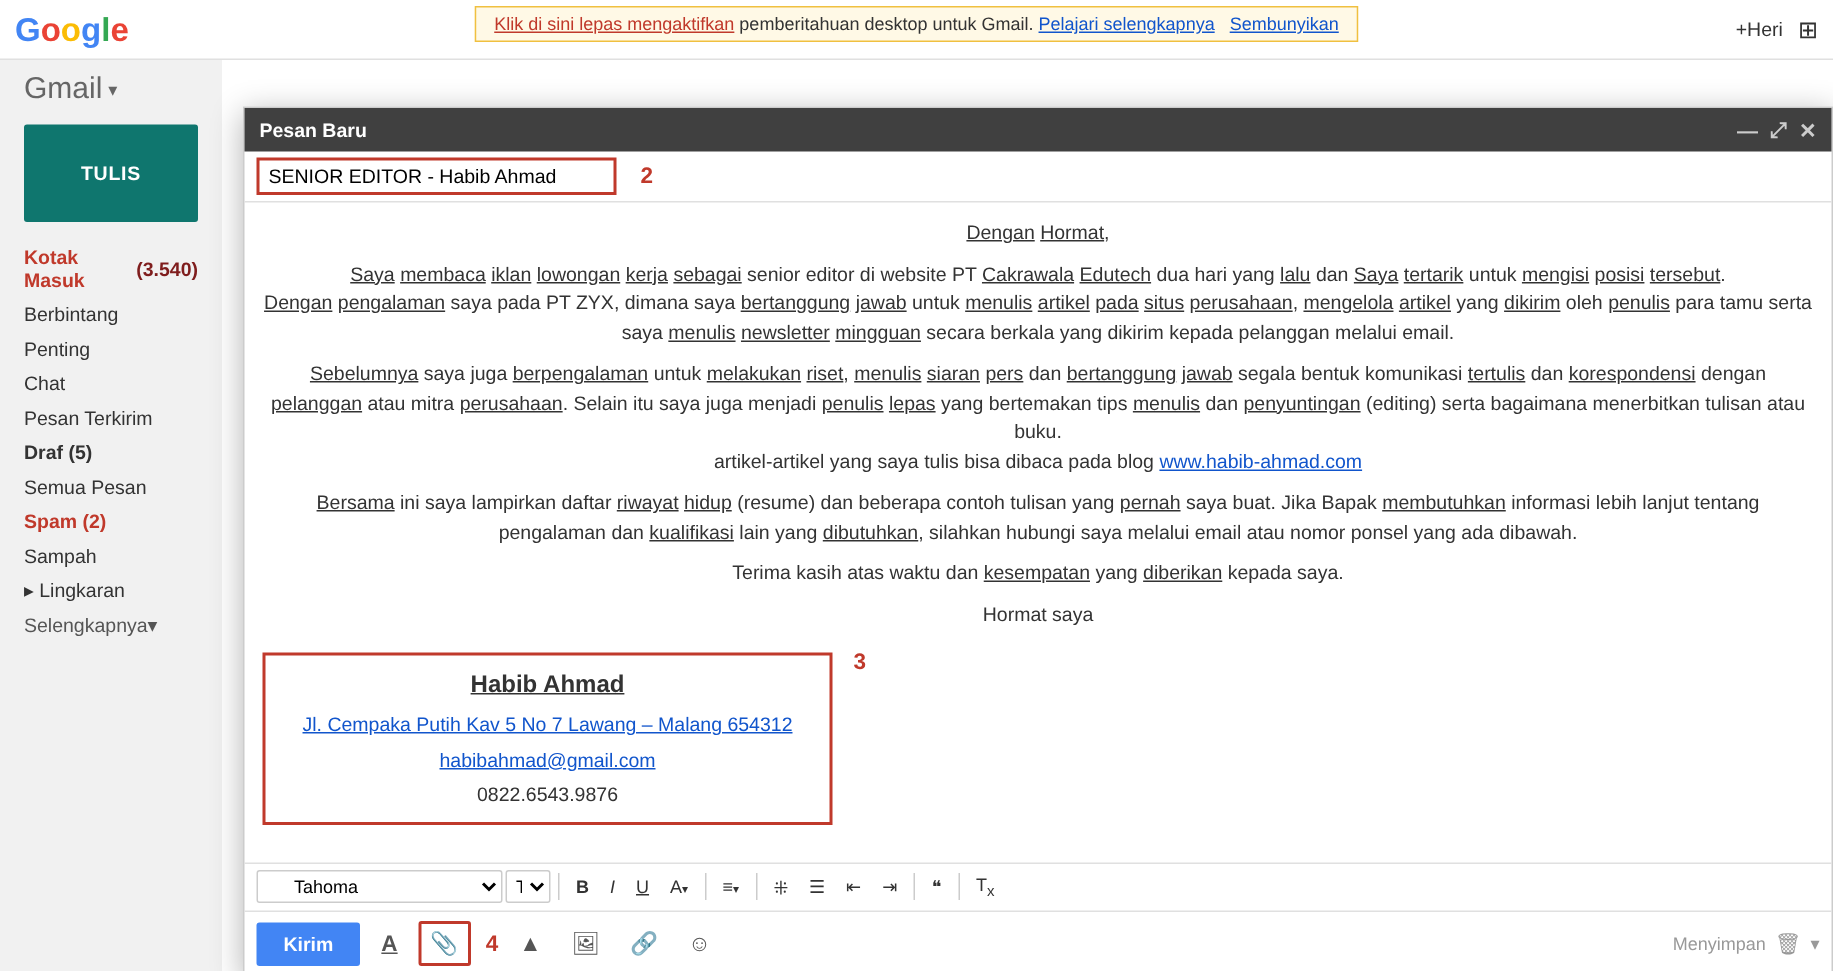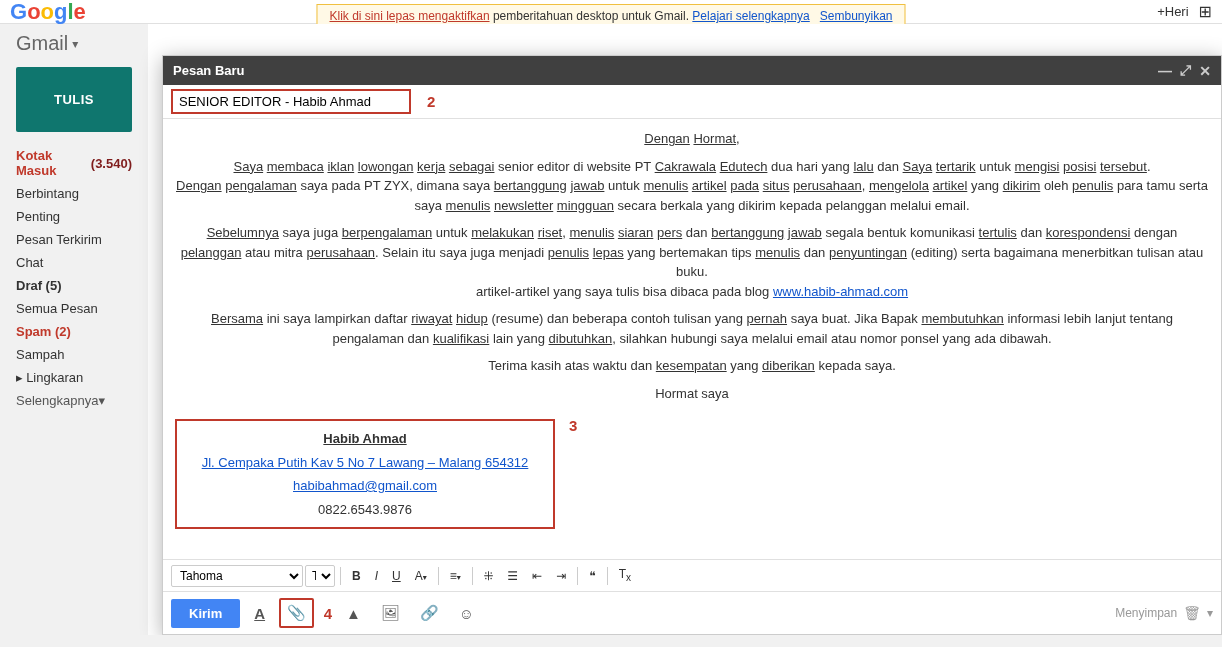--- a/index.html
+++ b/index.html
@@ -1,21 +1,21 @@
 <!DOCTYPE html>
 <html><head>
   <meta charset="utf-8">
   <style>
     * { box-sizing: border-box; margin: 0; padding: 0; }
     body { font-family: Arial, sans-serif; font-size: 13px; background: #f1f1f1; color: #333; overflow: hidden; }
 
     
     .top-bar {
       background: #fff;
-      height: 24px;
+      height: 40px;
       display: flex;
       align-items: center;
       padding: 0 10px;
       border-bottom: 1px solid #e0e0e0;
       position: relative;
     }
     .google-logo {
       font-size: 22px;
       font-family: 'Arial', sans-serif;
       color: #4285f4;
@@ -205,21 +205,21 @@
     .signature-box {
       border: 2px solid #c0392b;
       padding: 8px 10px;
       margin-top: 8px;
       display: inline-block;
       min-width: 380px;
     }
     .signature-box .sig-name {
       font-weight: bold;
       text-decoration: underline;
-      font-size: 13px;
+      font-size: 16px;
       color: #333;
     }
     .signature-box .sig-address { color: #1155cc; text-decoration: underline; cursor: pointer; }
     .signature-box .sig-line { margin-top: 4px; font-size: 13px; }
 
     
     .compose-toolbar {
       border-top: 1px solid #e0e0e0;
       padding: 4px 8px;
       display: flex;
@@ -232,21 +232,21 @@
       font-size: 12px;
       cursor: pointer;
       border: none;
       background: transparent;
       color: #333;
       border-radius: 2px;
     }
     .toolbar-sep { width: 1px; height: 18px; background: #ccc; margin: 0 3px; }
     .font-select {
       font-size: 12px;
-      padding: 2px 4px;
+      padding: 2px 20px;
       border: 1px solid #ccc;
       background: #fff;
       cursor: pointer;
       border-radius: 2px;
     }
     .font-size-select {
       font-size: 12px;
       padding: 2px 2px;
       border: 1px solid #ccc;
       background: #fff;
@@ -347,24 +347,24 @@
         <span class="label">Kotak Masuk</span>
         <span class="count">(3.540)</span>
       </div>
       <div class="sidebar-item">
         <span class="label">Berbintang</span>
       </div>
       <div class="sidebar-item">
         <span class="label">Penting</span>
       </div>
       <div class="sidebar-item">
+        <span class="label">Chat</span>
+      </div>
+      <div class="sidebar-item">
         <span class="label">Pesan Terkirim</span>
-      </div>
-      <div class="sidebar-item">
-        <span class="label">Chat</span>
       </div>
       <div class="sidebar-item bold-item">
         <span class="label">Draf (5)</span>
       </div>
       <div class="sidebar-item">
         <span class="label">Semua Pesan</span>
       </div>
       <div class="sidebar-item spam-item">
         <span class="label">Spam (2)</span>
       </div>

